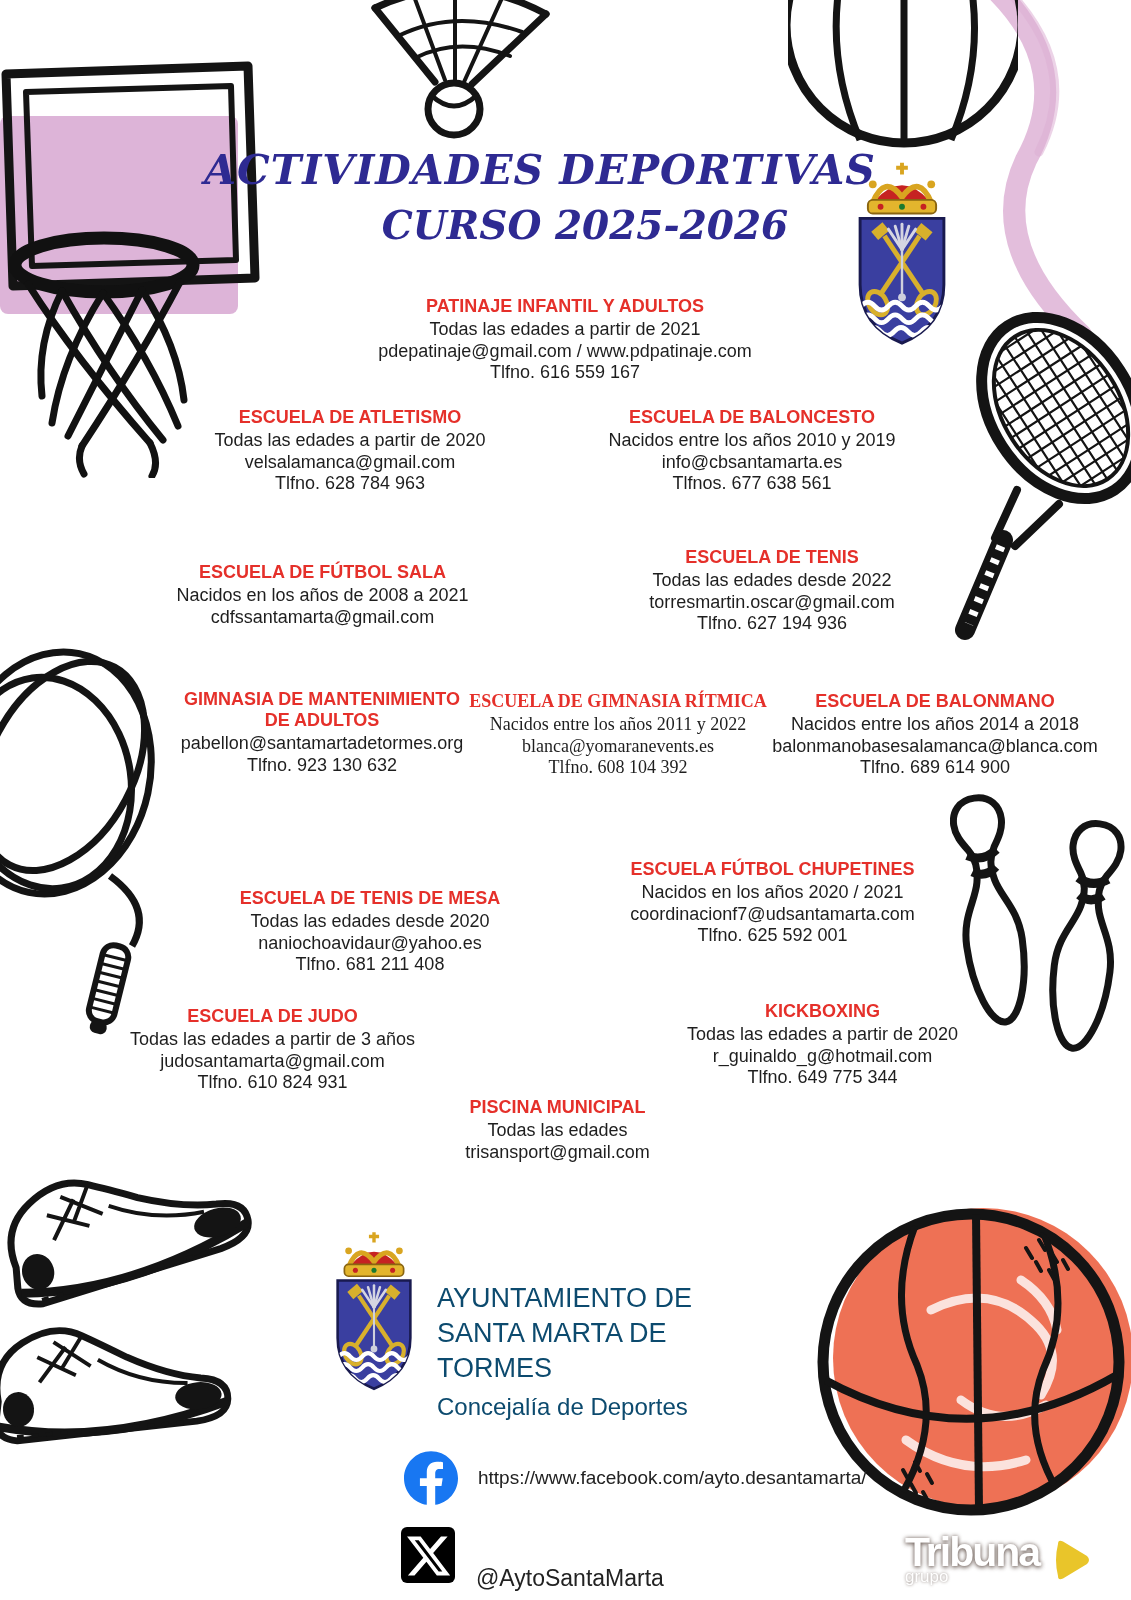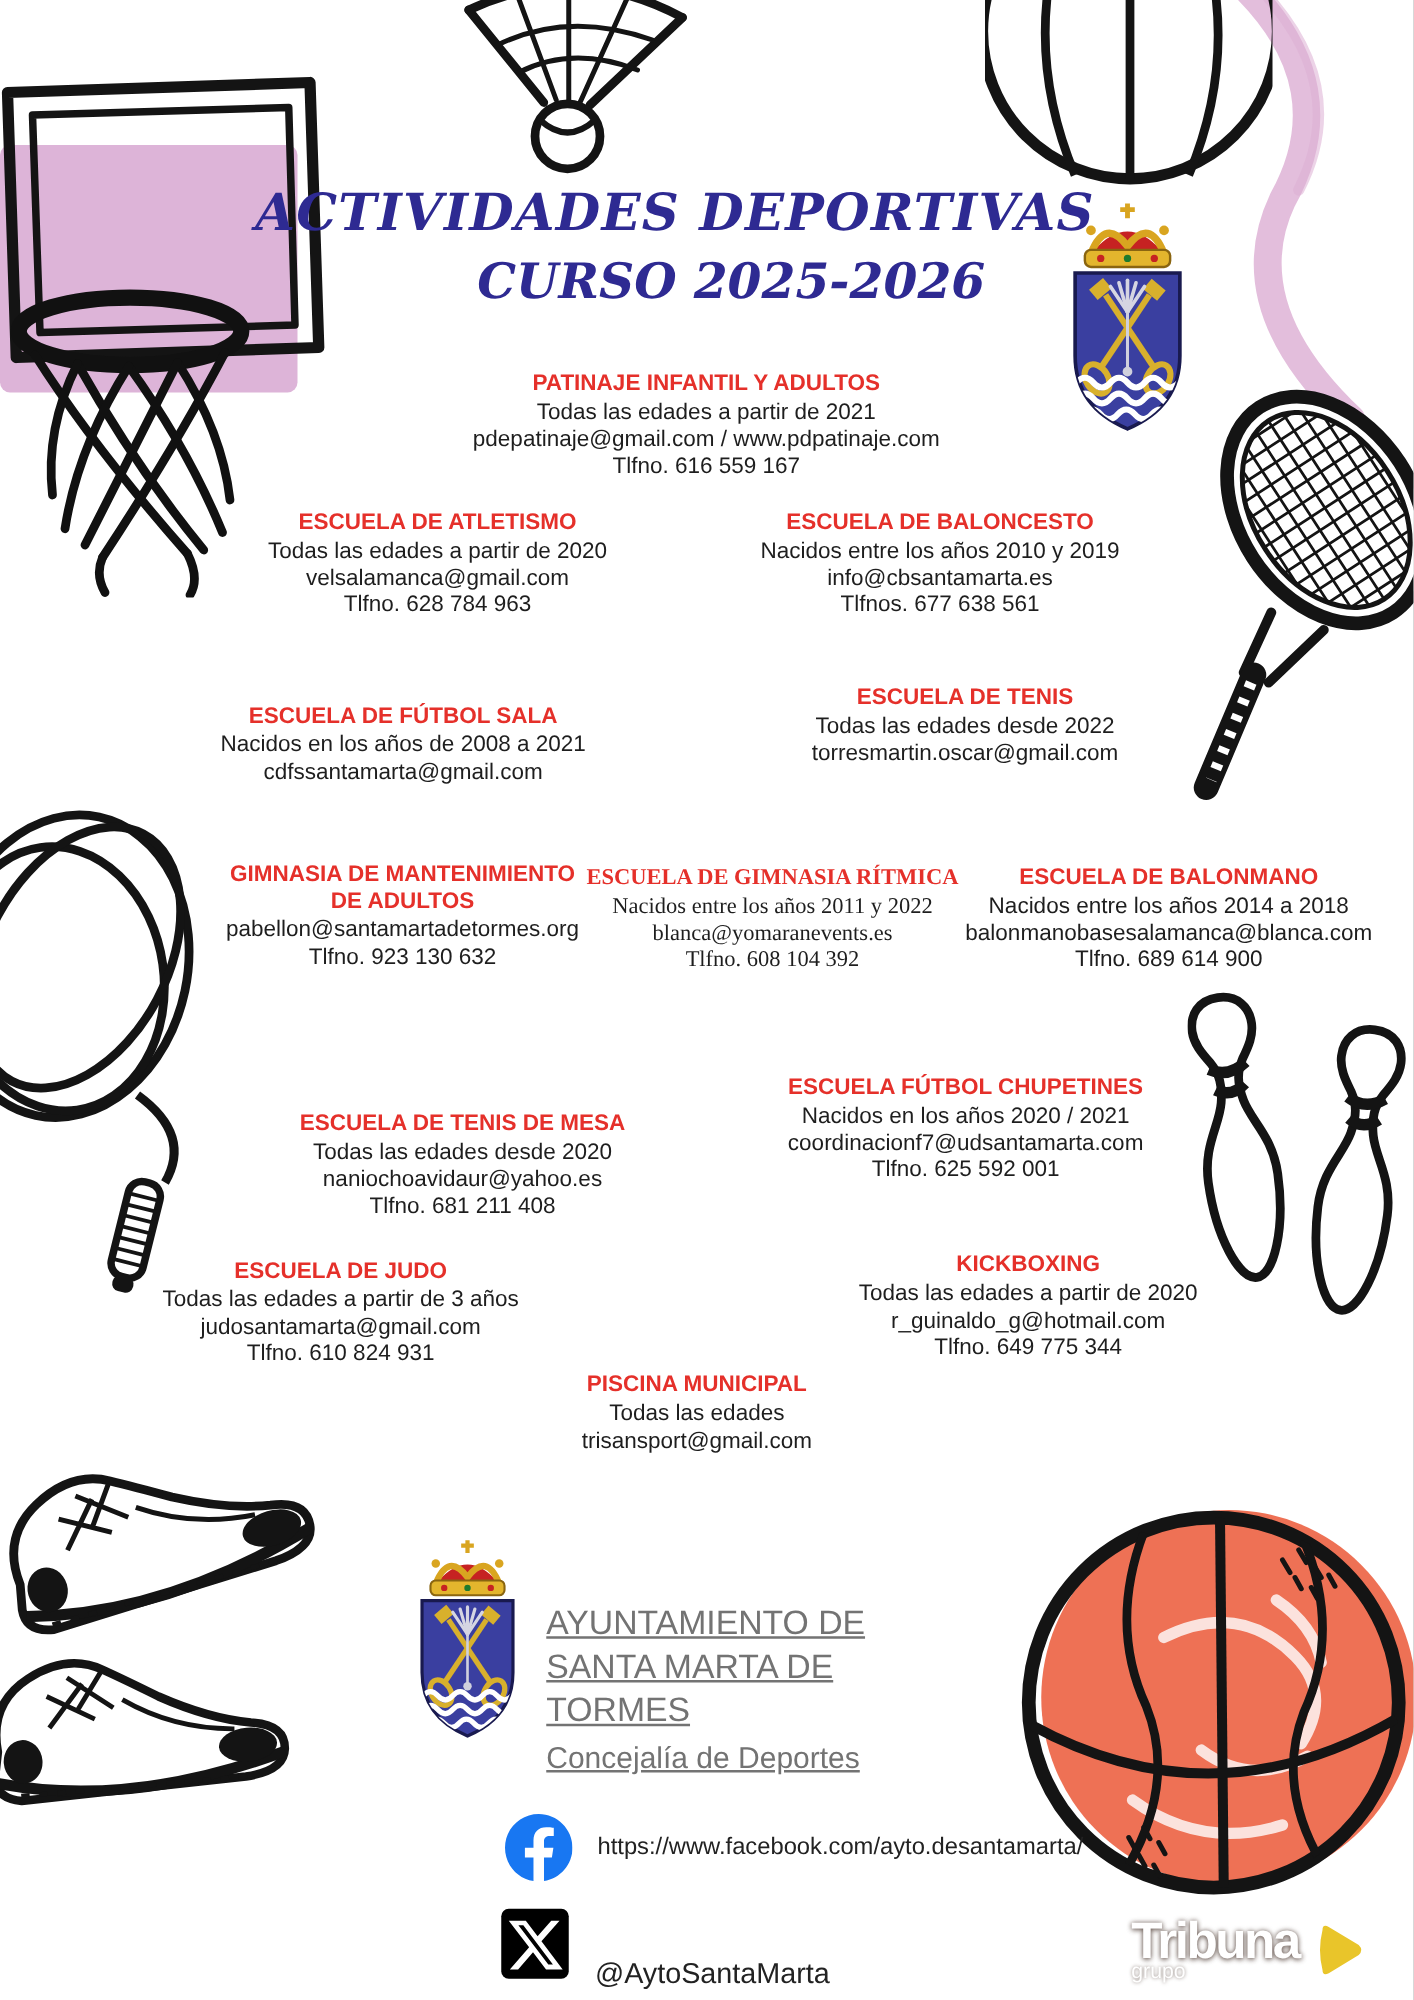--- a/index.html
+++ b/index.html
@@ -37,21 +37,21 @@
   .a4{left:587px;top:547px;width:370px;}
   .a5{left:172px;top:689px;width:300px;}
   .a6{left:458px;top:691px;width:320px;font-family:Liberation Serif, serif;}
   .a7{left:772px;top:691px;width:326px;}
   .a8{left:200px;top:859px;width:340px;margin-top:29px;}
   .a9{left:590px;top:859px;width:365px;}
   .a10{left:100px;top:1006px;width:345px;}
   .a11{left:640px;top:1001px;width:365px;}
   .a12{left:405px;top:1097px;width:305px;}
   
-  .org{position:absolute;left:437px;top:1281px;width:320px;font-size:27px;line-height:35px;color:#737373;text-decoration:underline;}
+  .org{position:absolute;left:437px;top:1281px;width:320px;font-size:27px;line-height:35px;color:#0c4a6e;}
   .org .dept{font-size:24px;margin-top:3px;}
   .fb-row,.x-row{position:absolute;display:flex;align-items:center;gap:20px;}
   .fb-row{left:404px;top:1451px;}
   .x-row{left:400px;top:1518px;}
   .fb-row .txt{font-size:19px;color:#222;}
   .x-row .txt{font-size:23px;color:#222;margin-top:47px;}
   .soc-icon{display:block;}
   .escudo-top{left:843px;top:158px;width:118px;height:190px;}
   .escudo-bottom{left:323px;top:1228px;width:102px;height:165px;}
   
@@ -295,20 +295,21 @@
     <div class="lines">
         <div>Nacidos en los años de 2008 a 2021</div>
         <div>cdfssantamarta@gmail.com</div>
       </div>
   </div>
   <div class="act a4">
     <h3>ESCUELA DE TENIS</h3>
     <div class="lines">
         <div>Todas las edades desde 2022</div>
         <div>torresmartin.oscar@gmail.com</div>
+        <div>Tlfno. 627 194 936</div>
       </div>
   </div>
   <div class="act a5">
     <h3>GIMNASIA DE MANTENIMIENTO DE ADULTOS</h3>
     <div class="lines">
         <div>pabellon@santamartadetormes.org</div>
         <div>Tlfno. 923 130 632</div>
       </div>
   </div>
   <div class="act a6">

